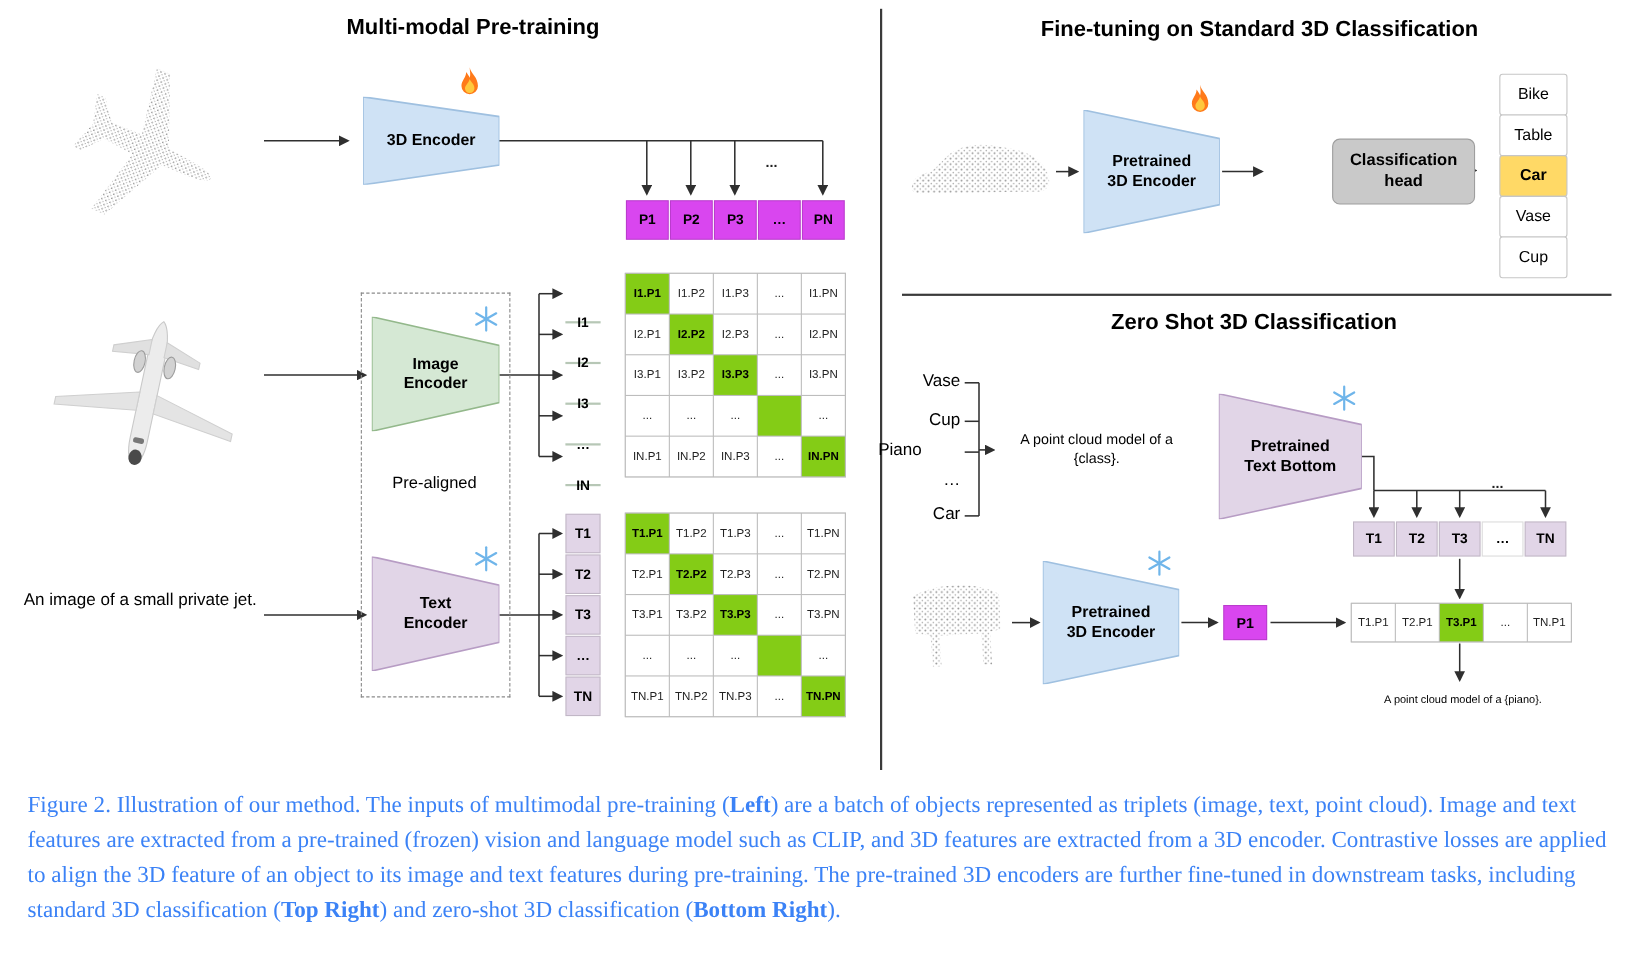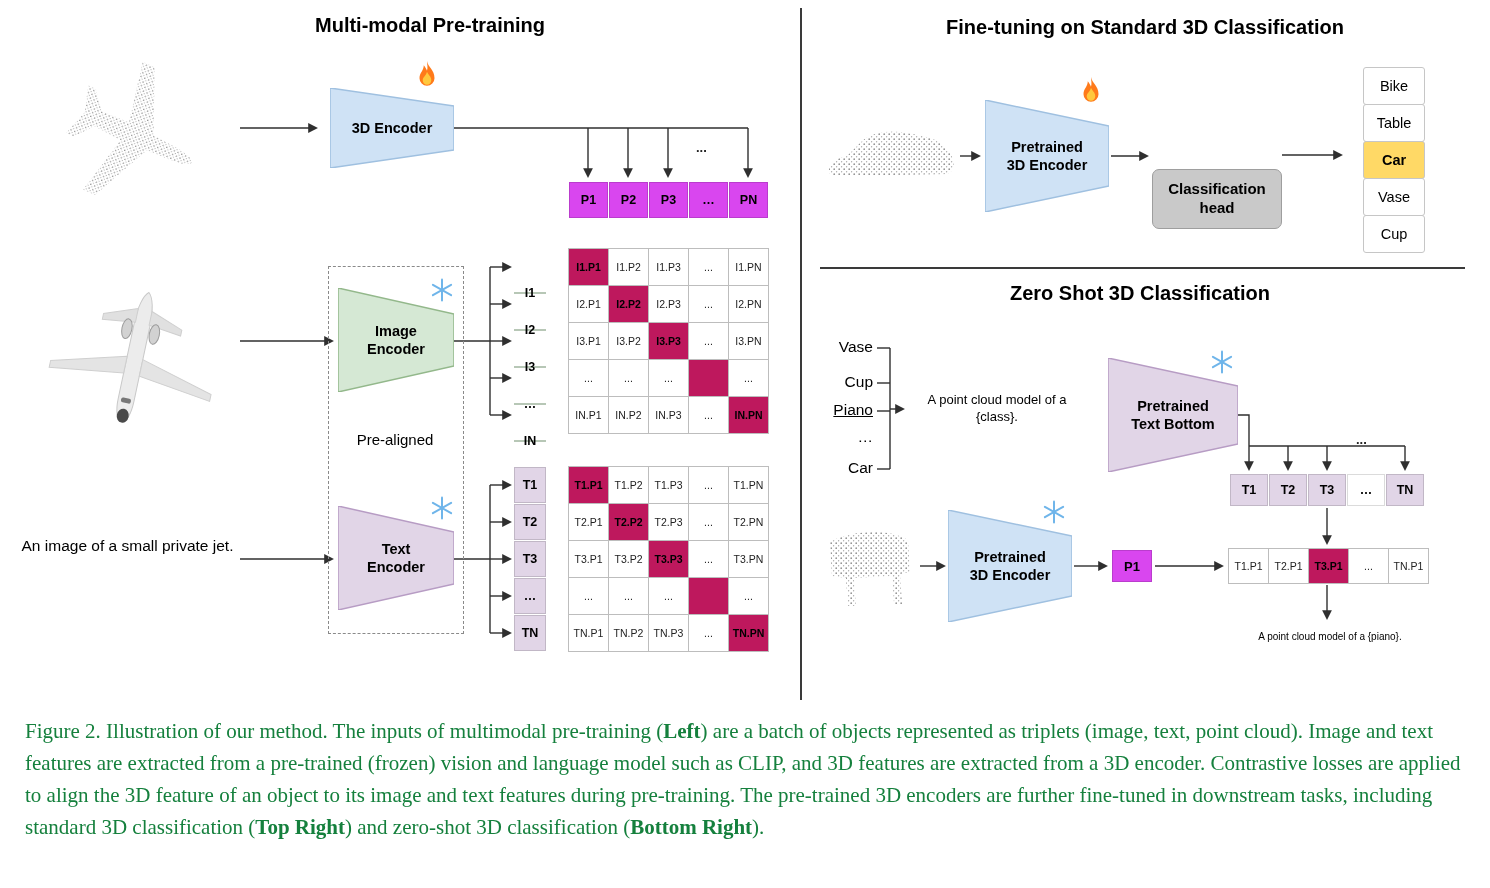--- a/index.html
+++ b/index.html
@@ -10,21 +10,21 @@
   .txt{position:absolute;font-size:15.5px;text-align:center;color:#000;line-height:1.3;}
   .encoder{position:absolute;}
   .encoder .trap{position:absolute;left:0;top:0;width:100%;height:100%;}
   .enc-label{position:absolute;inset:0;display:flex;align-items:center;justify-content:center;
              text-align:center;font-weight:bold;font-size:14.5px;line-height:1.25;padding:0 16px;}
   .flame{position:absolute;width:26px;height:30px;}
   .snowsvg{position:absolute;width:24px;height:24px;}
   .matrix{position:absolute;display:grid;gap:1px;background:#bdbdbd;border:1px solid #bdbdbd;}
   .mcell{background:#ffffff;display:flex;align-items:center;justify-content:center;
          font-size:10.5px;color:#222;}
-  .mcell.hl{background:#be185d;font-weight:bold;color:#000;}
+  .mcell.hl{background:#84cc16;font-weight:bold;color:#000;}
   .hgrid{position:absolute;display:grid;gap:1px;}
   .hcell{display:flex;align-items:center;justify-content:center;font-weight:bold;font-size:12.5px;
          box-sizing:border-box;border:1px solid rgba(0,0,0,0.14);}
   .blue-c{background:#d946ef;}
   .green-c{background:#D5E8D4;margin-top:43px;}
   .purple-c{background:#E1D5E7;}
   .white-c{background:#ffffff;}
   .dashedbox{position:absolute;border:1.6px dashed #8a8a8a;}
   .headbox{position:absolute;background:#C9C9C9;border:1px solid #9e9e9e;border-radius:7px;
            display:flex;align-items:center;justify-content:center;text-align:center;
@@ -32,21 +32,21 @@
   .class-list{position:absolute;width:62px;margin-left:16px;}
   .class-cell{height:36px;margin-top:-1px;border:1px solid #c6c6c6;background:#fff;border-radius:3px;
               display:flex;align-items:center;justify-content:center;font-size:14.5px;}
   .class-cell.hl{background:#FFD966;font-weight:bold;}
   .divider{position:absolute;background:#3a3a3a;}
   .conn{position:absolute;left:0;top:0;width:1490px;height:710px;pointer-events:none;}
   .conn line,.conn polyline{stroke:#2f2f2f;stroke-width:1.4;fill:none;}
   .dots-ellipsis{position:absolute;font-size:13px;font-weight:bold;color:#222;}
   .zs-class{position:absolute;width:58px;text-align:right;font-size:15.5px;}
   .caption{position:absolute;left:25px;top:716px;width:1440px;
-           font-family:"Liberation Serif",serif;font-size:21px;line-height:1.52;color:#15803d;}
+           font-family:"Liberation Serif",serif;font-size:21px;line-height:1.52;color:#3b82f6;}
 </style>
 </head>
 <body>
 
 <svg width="0" height="0" style="position:absolute" aria-hidden="true">
   <defs>
     <pattern id="dotpat" width="5" height="5" patternUnits="userSpaceOnUse">
       <circle cx="1.2" cy="1.2" r="0.85" fill="#8f8f8f"></circle>
       <circle cx="3.6" cy="3.8" r="0.7" fill="#ababab"></circle>
     </pattern>
@@ -280,37 +280,37 @@
   <svg class="trap" viewBox="0 0 124 112" preserveAspectRatio="none">
     <polygon points="0,0 124,26 124,86 0,112" fill="#CFE2F5" stroke="#9FC0E0" stroke-width="1.5"></polygon>
   </svg>
   <div class="enc-label">Pretrained 3D Encoder</div>
 </div>
 <svg class="flame" style="left:1078px;top:76px;" viewBox="0 0 24 28">
   <path d="M12,1 C13,7 19,9 19,17 A7,7 0 0,1 5,17 C5,12 9,10 9,5 C10.5,7 11.5,8.5 12,10 C13,7 12,4 12,1 Z" fill="#FF7A1A"></path>
   <path d="M12,11 C13,14 16,15 16,19 A4,4 0 0,1 8,19 C8,16 11,15 12,11 Z" fill="#FFC83D"></path>
 </svg>
 
-<div class="headbox" style="left:1152px;top:126px;width:130px;height:60px;margin-top:43px;">
+<div class="headbox" style="left:1211px;top:126px;width:130px;height:60px;">
   <span>Classification head</span>
 </div>
 
 <div class="class-list" style="left:1347px;top:68px;">
   <div class="class-cell">Bike</div>
   <div class="class-cell">Table</div>
   <div class="class-cell hl">Car</div>
   <div class="class-cell">Vase</div>
   <div class="class-cell">Cup</div>
 </div>
 
 <div class="panel-title" style="left:890px;top:282px;width:500px;">Zero Shot 3D Classification</div>
 
 <div class="zs-class" style="left:815px;top:338px;">Vase</div>
 <div class="zs-class" style="left:815px;top:373px;">Cup</div>
-<div class="zs-class" style="left:815px;top:401px;text-decoration:underline;">Piano</div>
+<div class="zs-class" style="left:780px;top:401px;">Piano</div>
 <div class="zs-class" style="left:815px;top:428px;">…</div>
 <div class="zs-class" style="left:815px;top:459px;">Car</div>
 
 <div class="txt" style="left:908px;top:392px;width:178px;font-size:13px;">A point cloud model of a {class}.</div>
 
 <div class="encoder" style="left:1108px;top:358px;width:130px;height:114px;">
   <svg class="trap" viewBox="0 0 130 114" preserveAspectRatio="none">
     <polygon points="0,0 130,28 130,86 0,114" fill="#E1D5E7" stroke="#B79CC4" stroke-width="1.5"></polygon>
   </svg>
   <div class="enc-label">Pretrained Text Bottom</div>

